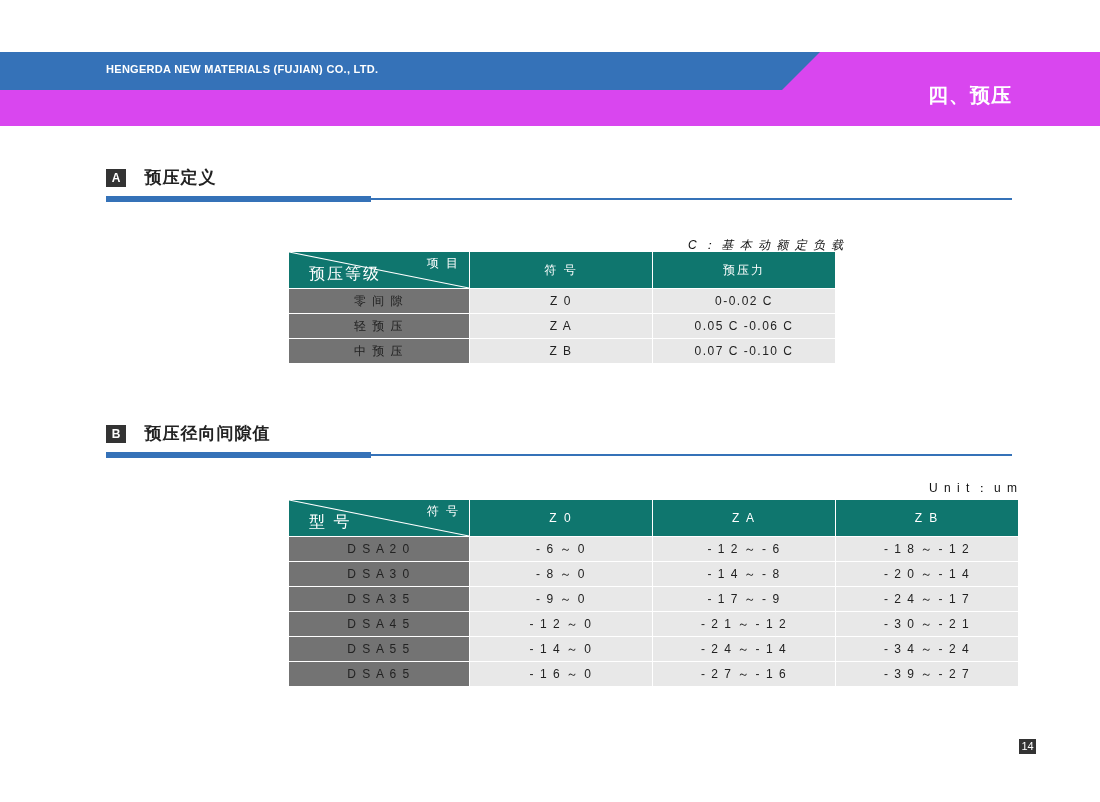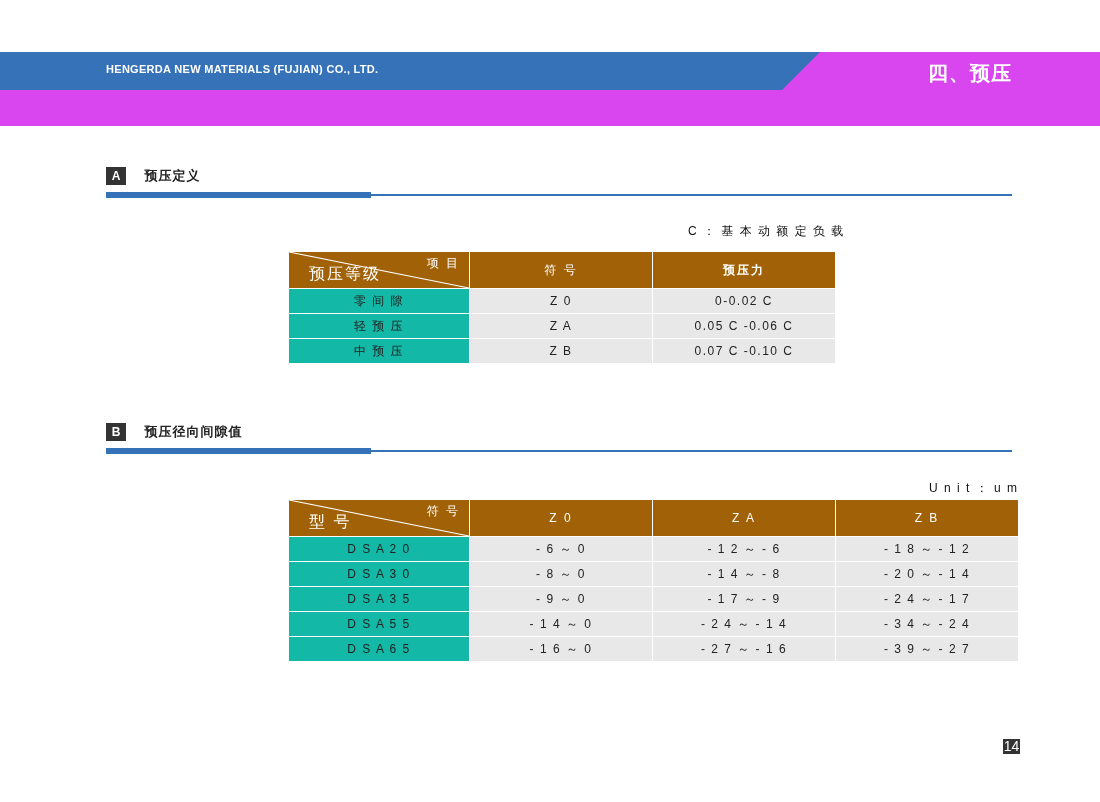--- a/index.html
+++ b/index.html
@@ -40,21 +40,21 @@
     top: 11px;
     font-size: 11px;
     font-weight: bold;
     letter-spacing: 0.3px;
     color: #ffffff;
     white-space: nowrap;
   }
   .header-title {
     position: absolute;
     right: 88px;
-    top: 8px;
+    top: 30px;
     font-size: 20px;
     font-weight: bold;
     color: #ffffff;
     letter-spacing: 1px;
     white-space: nowrap;
   }
 
   
   .section {
     position: absolute;
@@ -68,21 +68,21 @@
     background: #333333;
     color: #ffffff;
     font-size: 12px;
     font-weight: bold;
     text-align: center;
     line-height: 18px;
     vertical-align: middle;
   }
   .sec-title {
     display: inline-block;
-    font-size: 13px;
+    font-size: 17px;
     font-weight: bold;
     color: #222222;
     margin-left: 14px;
     vertical-align: middle;
     letter-spacing: 1px;
   }
   .sec-rule {
     position: relative;
     margin-top: 9px;
     height: 2px;
@@ -106,37 +106,37 @@
     color: #111111;
   }
 
   
   table.tbl {
     position: absolute;
     border-collapse: collapse;
     font-size: 12px;
   }
   table.tbl th {
-    background: #a16207;
+    background: #0f766e;
     color: #ffffff;
     font-weight: normal;
     letter-spacing: 2px;
     height: 34px;
     border: 1px solid #ffffff;
     text-align: center;
   }
   table.tbl td {
     height: 22px;
     border: 1px solid #ffffff;
     text-align: center;
     letter-spacing: 1.5px;
     color: #222222;
   }
   td.label-cell {
-    background: #14b8a6;
+    background: #737373;
   }
   td.val-cell {
     background: #e8e8e8;
   }
 
   
   th.corner {
     position: relative;
     padding: 0;
     overflow: hidden;
@@ -160,27 +160,27 @@
     left: 20px;
     bottom: 3px;
     font-size: 16px;
     letter-spacing: 2px;
     margin-top: 9px;
   }
 
   
   .page-num {
     position: absolute;
-    right: 80px;
+    right: 64px;
     bottom: 48px;
     width: 17px;
     height: 15px;
     background: #333333;
     color: #ffffff;
-    font-size: 14px;
+    font-size: 11px;
     line-height: 15px;
     text-align: center;
   }
 </style>
 </head>
 <body>
 
 <div class="header">
   <div class="header-blue"></div>
   <div class="header-company">HENGERDA NEW MATERIALS (FUJIAN) CO., LTD.</div>
@@ -188,34 +188,34 @@
 </div>
 
 <div class="section" style="top:166px;">
   <span class="sec-marker">A</span>
   <span class="sec-title">预压定义</span>
   <div class="sec-rule">
     <div class="thick"></div>
   </div>
 </div>
 
-<div class="caption" style="left:688px; top:223px;">C ： 基 本 动 额 定 负 载</div>
+<div class="caption" style="left:688px; top:237px;font-style:italic;">C ： 基 本 动 额 定 负 载</div>
 
 <table class="tbl" style="left:288px; top:251px;">
   <thead>
     <tr>
       <th class="corner" style="width:180px;">
         <svg class="diag" viewBox="0 0 180 34" preserveAspectRatio="none">
           <line x1="0" y1="0" x2="180" y2="34" stroke="#ffffff" stroke-width="1"></line>
         </svg>
         <span class="tr-label">项 目</span>
         <span class="bl-label">预压等级</span>
       </th>
       <th style="width:180px;">符 号</th>
-      <th style="width:180px;font-weight:bold;">预压力</th>
+      <th style="width:180px;">预压力</th>
     </tr>
   </thead>
   <tbody>
     <tr>
       <td class="label-cell">零 间 隙</td>
       <td class="val-cell">Z 0</td>
       <td class="val-cell">0-0.02 C</td>
     </tr>
     <tr>
       <td class="label-cell">轻 预 压</td>
@@ -268,20 +268,26 @@
       <td class="val-cell">- 1 4 ～ - 8</td>
       <td class="val-cell">- 2 0 ～ - 1 4</td>
     </tr>
     <tr>
       <td class="label-cell">D S A 3 5</td>
       <td class="val-cell">- 9 ～ 0</td>
       <td class="val-cell">- 1 7 ～ - 9</td>
       <td class="val-cell">- 2 4 ～ - 1 7</td>
     </tr>
     <tr>
+      <td class="label-cell">D S A 4 5</td>
+      <td class="val-cell">- 1 2 ～ 0</td>
+      <td class="val-cell">- 2 1 ～ - 1 2</td>
+      <td class="val-cell">- 3 0 ～ - 2 1</td>
+    </tr>
+    <tr>
       <td class="label-cell">D S A 5 5</td>
       <td class="val-cell">- 1 4 ～ 0</td>
       <td class="val-cell">- 2 4 ～ - 1 4</td>
       <td class="val-cell">- 3 4 ～ - 2 4</td>
     </tr>
     <tr>
       <td class="label-cell">D S A 6 5</td>
       <td class="val-cell">- 1 6 ～ 0</td>
       <td class="val-cell">- 2 7 ～ - 1 6</td>
       <td class="val-cell">- 3 9 ～ - 2 7</td>

